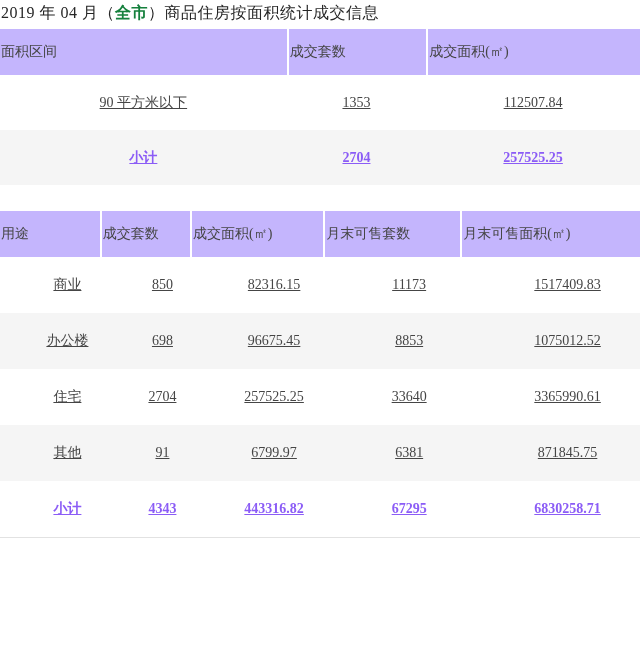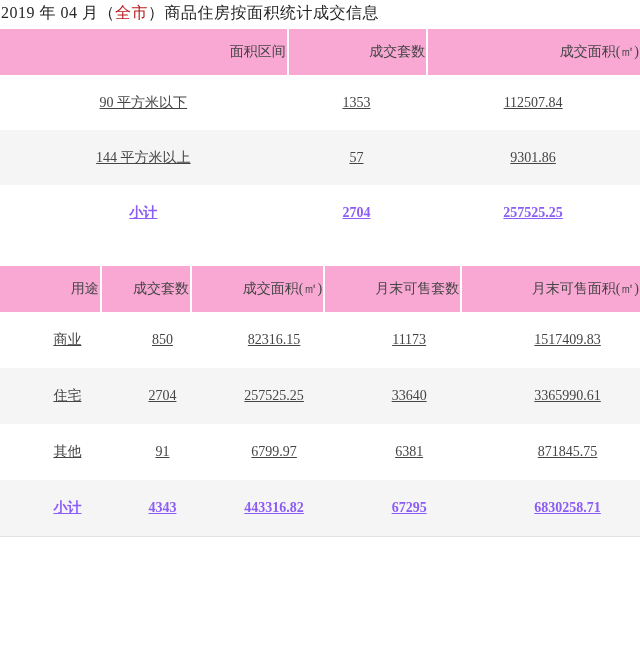--- a/index.html
+++ b/index.html
@@ -17,38 +17,39 @@
   }
   .section-title {
     font-size: 16px;
     font-weight: normal;
     color: #262626;
     margin: 0 0 6px 1px;
     line-height: 21px;
     letter-spacing: 0.5px;
   }
   .section-title .red {
-    color: #b91c1c;
+    color: #15803d;
+    font-weight: bold;
   }
   .section-2 {
     margin-top: 26px;
   }
   table.stats {
     width: 100%;
     border-collapse: separate;
     border-spacing: 0;
     table-layout: fixed;
     font-size: 14px;
     color: #454545;
   }
   table.stats th {
-    background: #f9a8d4;
+    background: #c4b5fd;
     font-weight: normal;
     height: 44px;
-    text-align: right;
+    text-align: left;
     vertical-align: middle;
     border-left: 2px solid #ffffff;
     overflow: hidden;
     white-space: nowrap;
   }
   table.stats th:first-child {
     border-left: none;
   }
   table.stats td {
     text-align: center;
@@ -90,25 +91,20 @@
           <th>成交套数</th>
           <th>成交面积(㎡)</th>
         </tr>
       </thead>
       <tbody>
         <tr>
           <td>90 平方米以下</td>
           <td>1353</td>
           <td>112507.84</td>
         </tr>
-        <tr>
-          <td>144 平方米以上</td>
-          <td>57</td>
-          <td>9301.86</td>
-        </tr>
         <tr class="subtotal">
           <td>小计</td>
           <td>2704</td>
           <td>257525.25</td>
         </tr>
       </tbody>
     </table>
   </div>
 
   <div class="section-2">
@@ -132,20 +128,27 @@
       </thead>
       <tbody>
         <tr>
           <td>商业</td>
           <td>850</td>
           <td>82316.15</td>
           <td>11173</td>
           <td>1517409.83</td>
         </tr>
         <tr>
+          <td>办公楼</td>
+          <td>698</td>
+          <td>96675.45</td>
+          <td>8853</td>
+          <td>1075012.52</td>
+        </tr>
+        <tr>
           <td>住宅</td>
           <td>2704</td>
           <td>257525.25</td>
           <td>33640</td>
           <td>3365990.61</td>
         </tr>
         <tr>
           <td>其他</td>
           <td>91</td>
           <td>6799.97</td>

